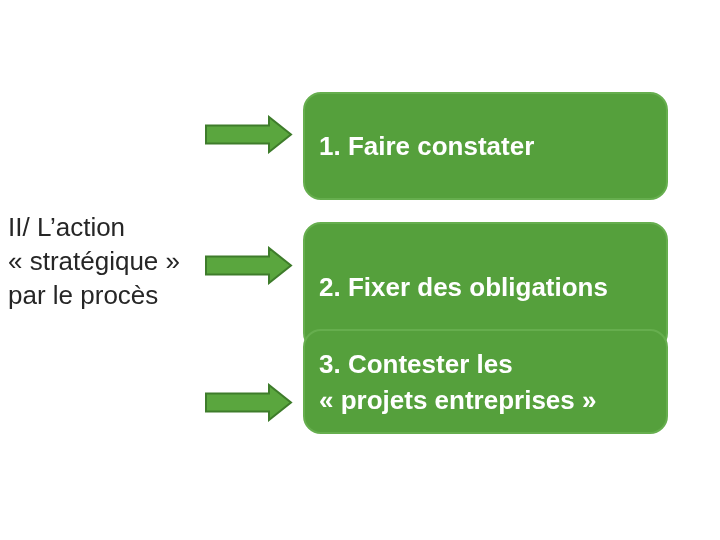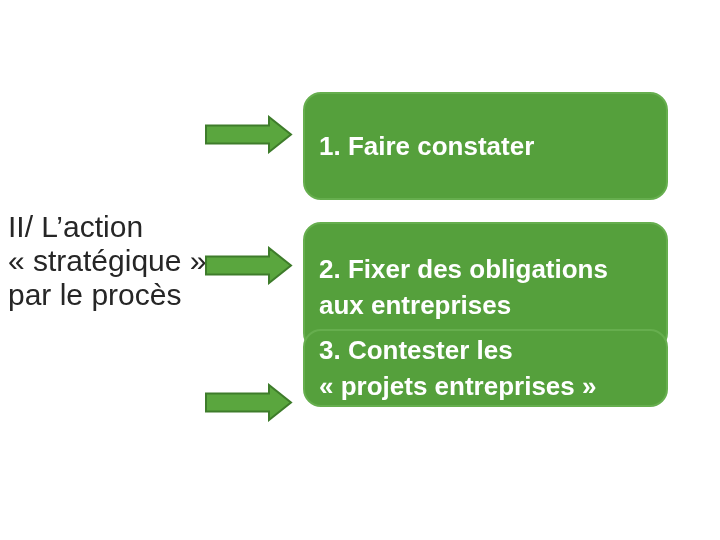--- a/index.html
+++ b/index.html
@@ -13,21 +13,21 @@
     width: 720px;
     height: 540px;
     background: var(--slide-bg, #ffffff);
     overflow: hidden;
   }
   .left-text {
     position: absolute;
     left: 8px;
     top: 210px;
     width: 210px;
-    font-size: 30px;
+    font-size: 26px;
     line-height: 34px;
     color: var(--left-text-color, #262626);
     font-weight: 400;
   }
   .step-box {
     position: absolute;
     left: 303px;
     width: 365px;
     box-sizing: border-box;
     background: var(--box-fill, #55a03c);
@@ -37,21 +37,21 @@
     font-weight: 700;
     font-size: 26px;
     line-height: 36px;
     display: flex;
     flex-direction: column;
     justify-content: center;
     padding: 4px 10px 4px 14px;
   }
   .box1 { top: 92px;  height: 108px; }
   .box2 { top: 222px; height: 129px; }
-  .box3 { top: 329px; height: 78px; }
+  .box3 { top: 329px; height: 105px; }
   .arrow {
     position: absolute;
     width: 88px;
     height: 39px;
   }
   .arrow polygon {
     fill: var(--arrow-fill, #5aa63e);
     stroke: var(--arrow-border, #3e7c2b);
     stroke-width: 2;
     stroke-linejoin: miter;
@@ -80,21 +80,20 @@
   <svg class="arrow arrow3" viewBox="0 0 88 39" aria-hidden="true">
     <polygon points="1,10.5 64,10.5 64,2 86,19.5 64,37 64,28.5 1,28.5"></polygon>
   </svg>
 
   <div class="step-box box1">
     <div>1. Faire constater</div>
   </div>
 
   <div class="step-box box2">
     <div>2. Fixer des obligations</div>
-    <div>aux entreprises</div>
   </div>
 
   <div class="step-box box3">
     <div>3. Contester les</div>
     <div>« projets entreprises »</div>
   </div>
 
 </div>
 
 </body></html>

